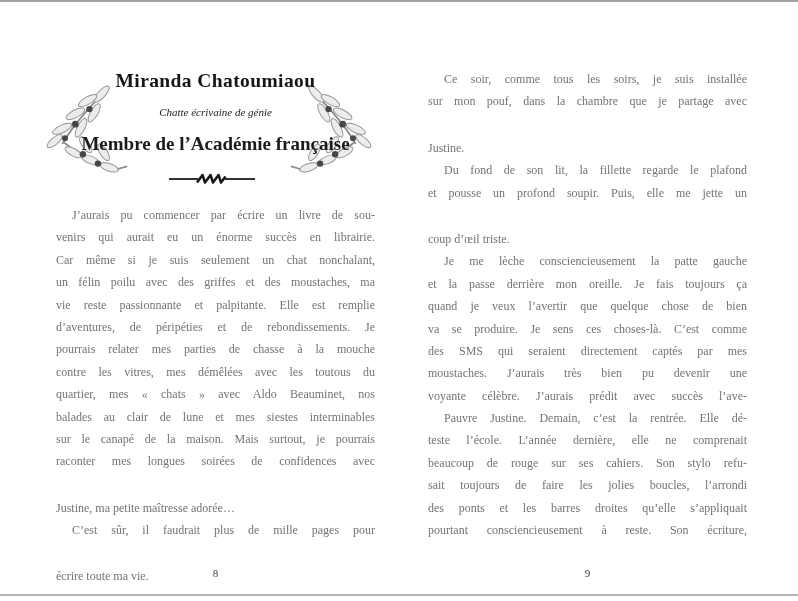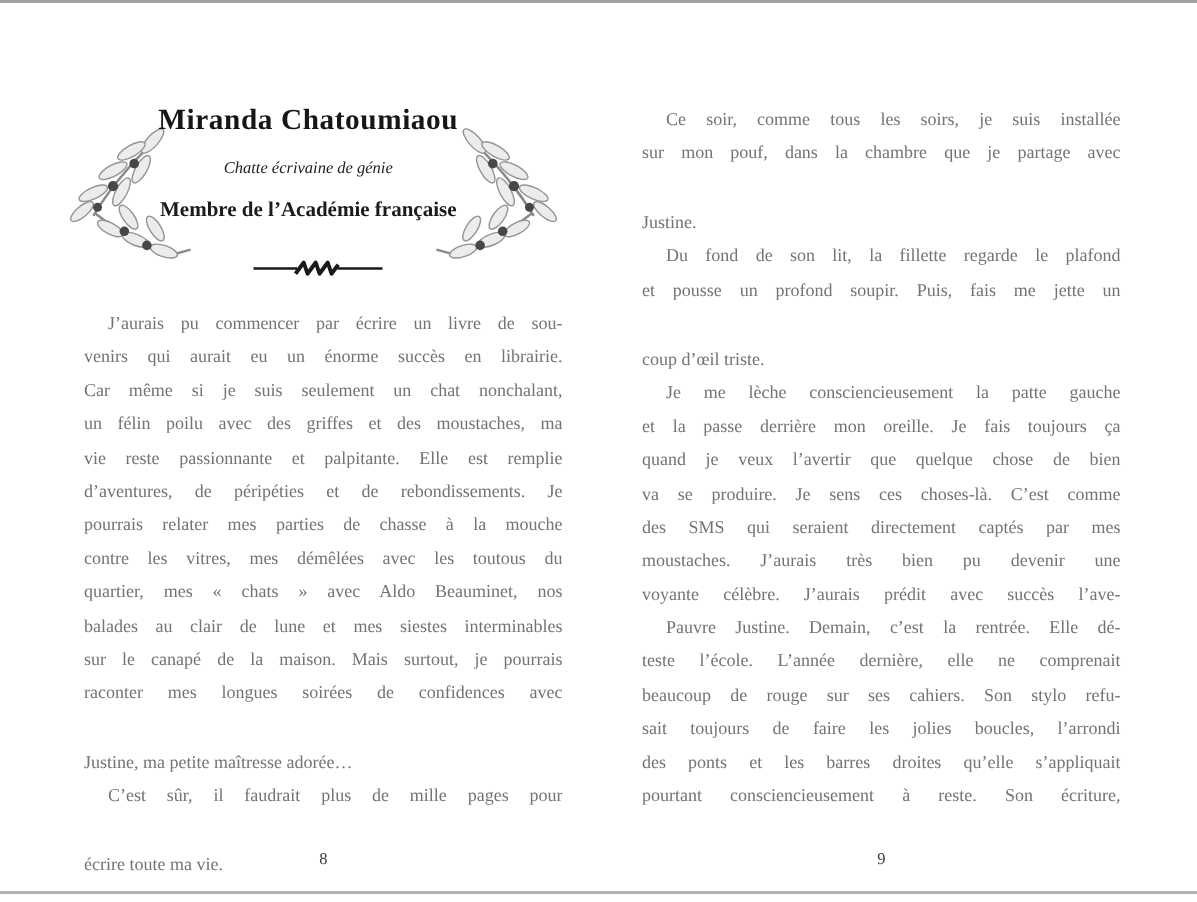--- a/index.html
+++ b/index.html
@@ -8,30 +8,30 @@
     width:798px;height:601px;
     background:#ffffff;
     font-family:"Liberation Serif","DejaVu Serif",serif;
     color:#1f1f1f;
     overflow:hidden;
   }
   .edge-top{position:absolute;top:0;left:0;right:0;height:2px;background:#a2a2a2;}
   .edge-bottom{position:absolute;top:594px;left:0;right:0;height:2px;background:#b3b3b3;}
 
   
-  .head-wrap{position:absolute;left:46px;top:70px;width:319px;text-align:center;}
+  .head-wrap{position:absolute;left:56px;top:70px;width:319px;text-align:center;}
   .book-title{
     font-size:19.5px;font-weight:bold;letter-spacing:0.4px;
     margin:0 0 14px 0;color:#161616;
   }
   .book-subtitle{
     font-size:11px;font-style:italic;margin:0 0 15px 0;color:#222;
   }
   .book-affiliation{
-    font-size:14px;font-weight:bold;margin:0;color:#1b1b1b;
+    font-size:19px;font-weight:bold;margin:0;color:#1b1b1b;
   }
   .divider{position:absolute;left:167px;top:171px;width:90px;height:16px;}
 
   .branch{position:absolute;width:94px;height:100px;}
   .branch-left{left:34px;top:84px;}
   .branch-right{left:290px;top:84px;transform:scaleX(-1);}
 
   
   .column{position:absolute;width:319px;}
   .col-left{left:56px;top:204px;}
@@ -142,21 +142,21 @@
       <div class="line end">écrire toute ma vie.</div>
     </div>
 
   <div class="page-num page-num-left">8</div>
 
   <div class="column col-right">
       <div class="line indent">Ce soir, comme tous les soirs, je suis installée</div>
       <div class="line">sur mon pouf, dans la chambre que je partage avec</div>
       <div class="line end">Justine.</div>
       <div class="line indent">Du fond de son lit, la fillette regarde le plafond</div>
-      <div class="line">et pousse un profond soupir. Puis, fais me jette un</div>
+      <div class="line">et pousse un profond soupir. Puis, elle me jette un</div>
       <div class="line end">coup d’œil triste.</div>
       <div class="line indent">Je me lèche consciencieusement la patte gauche</div>
       <div class="line">et la passe derrière mon oreille. Je fais toujours ça</div>
       <div class="line">quand je veux l’avertir que quelque chose de bien</div>
       <div class="line">va se produire. Je sens ces choses-là. C’est comme</div>
       <div class="line">des SMS qui seraient directement captés par mes</div>
       <div class="line">moustaches. J’aurais très bien pu devenir une</div>
       <div class="line">voyante célèbre. J’aurais prédit avec succès l’ave-</div>
       <div class="line indent">Pauvre Justine. Demain, c’est la rentrée. Elle dé-</div>
       <div class="line">teste l’école. L’année dernière, elle ne comprenait</div>

